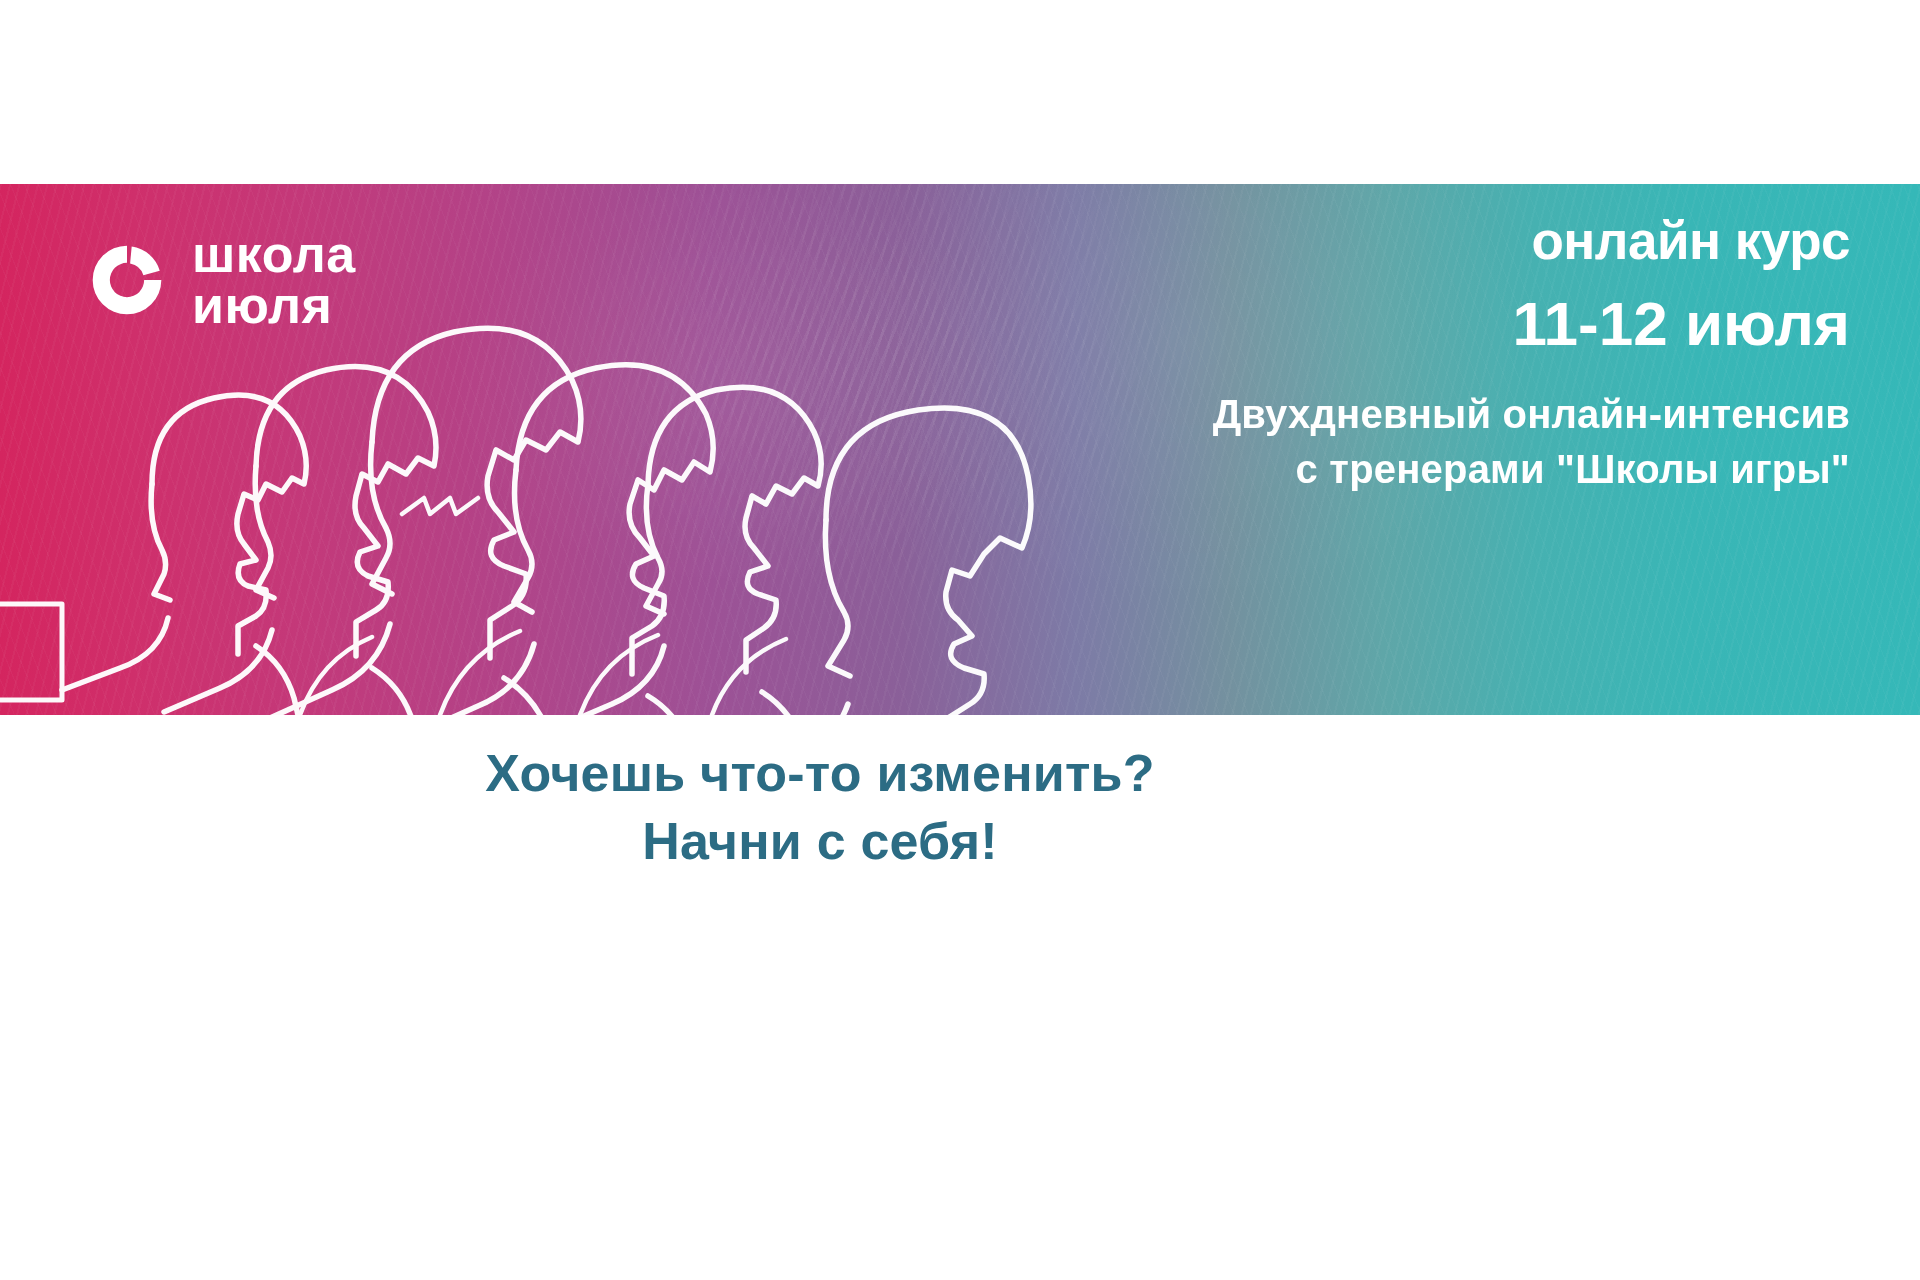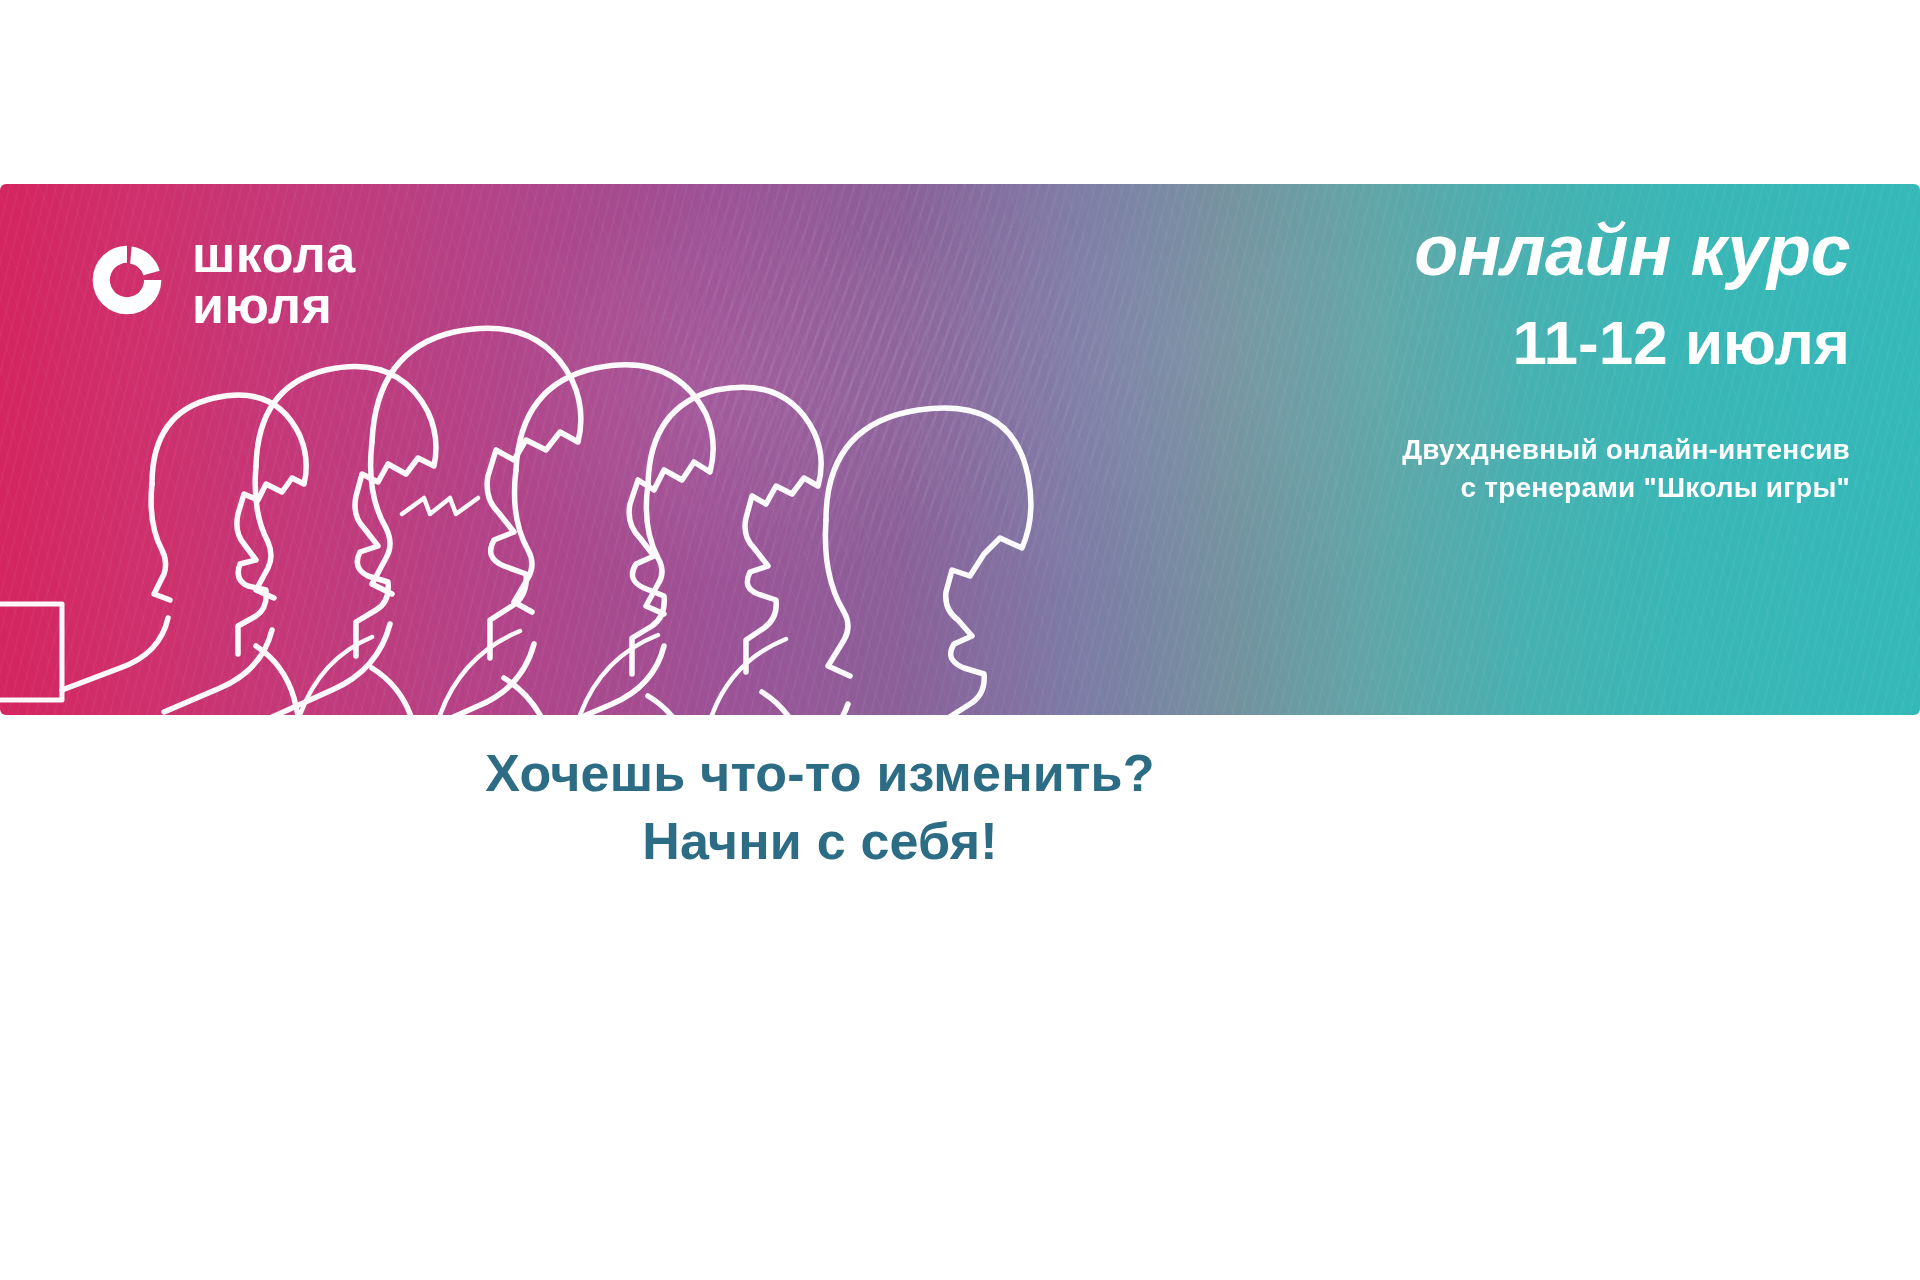--- a/index.html
+++ b/index.html
@@ -24,21 +24,20 @@
        #c3397a  16%,
        #b24388  26%,
        #9d5196  37%,
        #8a6099  47%,
        #7d7ba6  56%,
        #74919f  64%,
        #5fa6a8  72%,
        #46b1b1  80%,
        #39b6b6  88%,
        #35b8b8 100%);
-    border-radius:6px;
   }
   
   .tex{
     position:absolute; inset:0;
     background:
       repeating-linear-gradient(104deg, rgba(255,255,255,.045) 0 2px, rgba(255,255,255,0) 2px 9px),
       repeating-linear-gradient(68deg, rgba(255,255,255,.035) 0 1px, rgba(255,255,255,0) 1px 13px),
       radial-gradient(ellipse 420px 300px at 38% 38%, rgba(255,255,255,.07), rgba(255,255,255,0) 70%),
       radial-gradient(ellipse 500px 380px at 62% 30%, rgba(255,255,255,.06), rgba(255,255,255,0) 72%);
     opacity:.85;
@@ -86,39 +85,38 @@
     z-index:7;
   }
   .h-title{
     font-size:132px;
     font-weight:700;
     line-height:.92;
     letter-spacing:-1px;
     white-space:nowrap;
   }
   .h-sub{
-    font-size:72px;
+    font-size:53px;
     font-weight:700;
     line-height:1.02;
     margin-top:4px;
     letter-spacing:-.5px;
     white-space:nowrap;
-    font-style:italic;
   }
   .h-date{
     font-size:62px;
     font-weight:700;
     line-height:1.02;
     margin-top:24px;
     letter-spacing:0px;
     white-space:nowrap;
   }
   .h-desc{
-    margin-top:56px;
-    font-size:28px;
+    margin-top:32px;
+    font-size:40px;
     font-weight:700;
     line-height:1.38;
     letter-spacing:.2px;
   }
   .h-desc div{ white-space:nowrap; }
 
   
   .tagline{
     position:absolute;
     left:0; top:740px;

